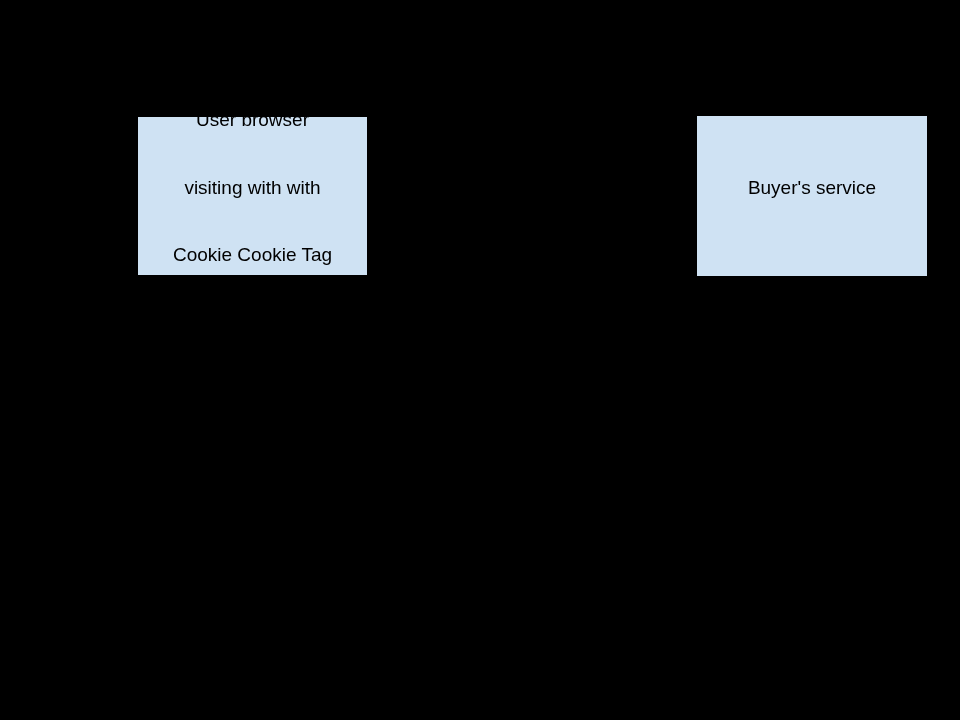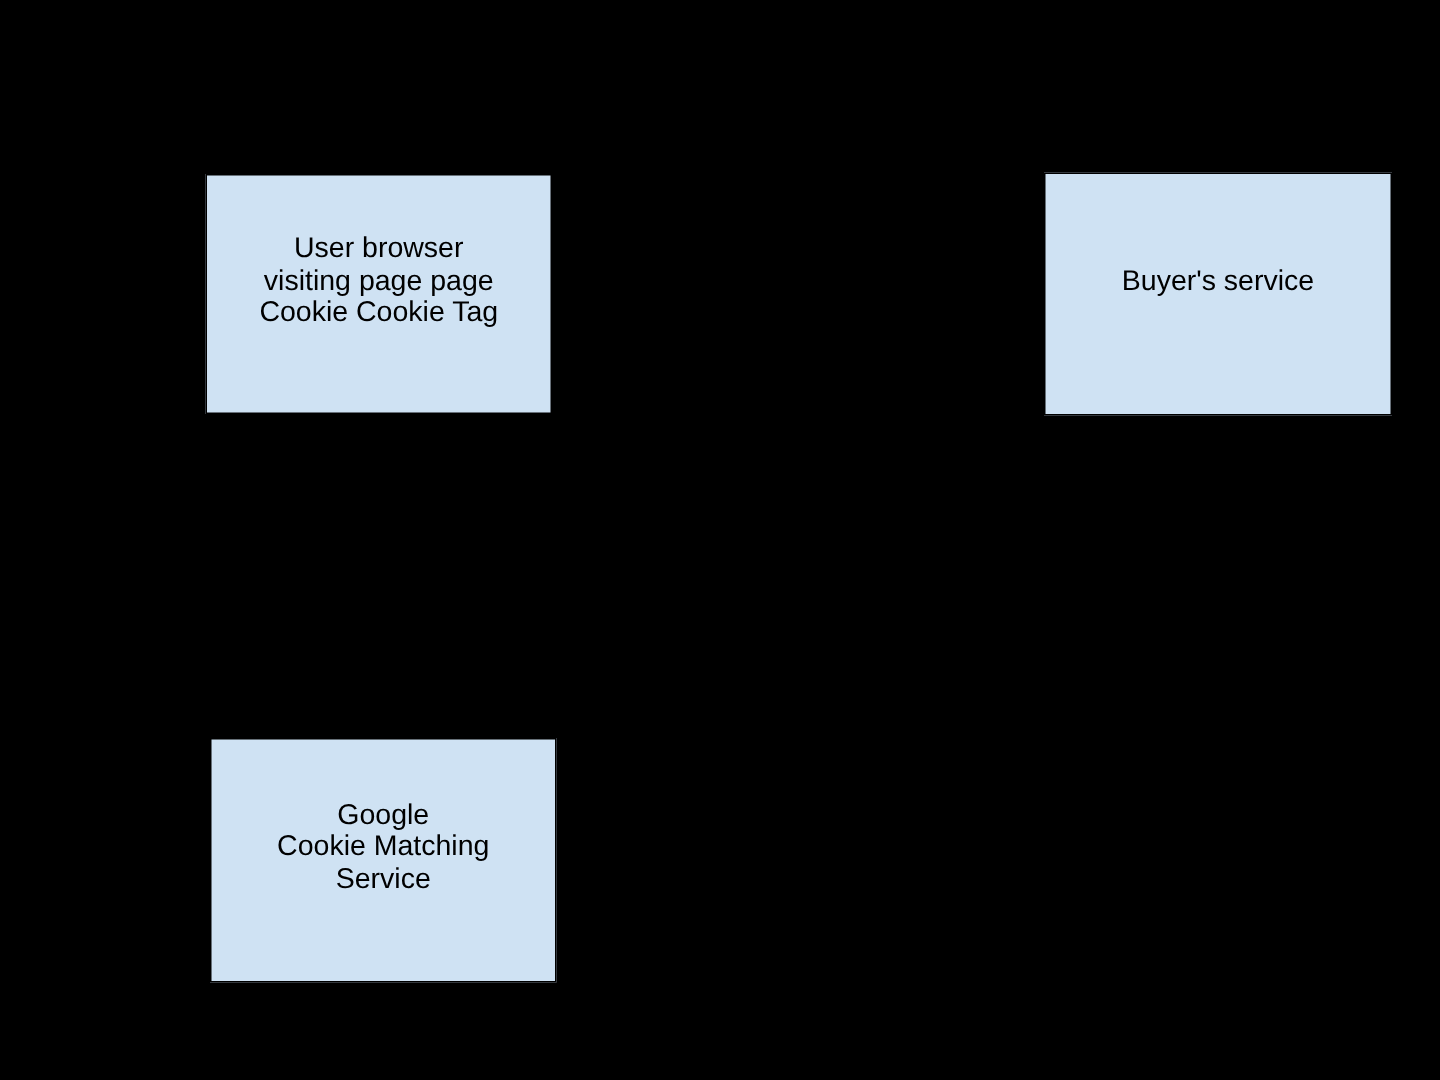--- a/index.html
+++ b/index.html
@@ -34,20 +34,21 @@
     padding-bottom: 17px;
   }
   .node .line {
     white-space: nowrap;
   }
   #node-user-browser {
     left: 137px;
     top: 116px;
     width: 231px;
     height: 160px;
+    gap: 46px;
   }
   #node-buyers-service {
     left: 696px;
     top: 115px;
     width: 232px;
     height: 162px;
     justify-content: center;
   }
   #node-google-cookie-matching {
     left: 140px;
@@ -56,27 +57,22 @@
     height: 163px;
   }
 </style>
 </head>
 <body>
 
 <div class="stage">
 
   <div class="node" id="node-user-browser">
     <div class="line">User browser</div>
-    <div class="line">visiting page page</div>
+    <div class="line">visiting with with</div>
     <div class="line">Cookie Cookie Tag</div>
   </div>
 
   <div class="node" id="node-buyers-service">
     <div class="line">Buyer's service</div>
   </div>
 
-  <div class="node" id="node-google-cookie-matching">
-    <div class="line">Google</div>
-    <div class="line">Cookie Matching</div>
-    <div class="line">Service</div>
-  </div>
 
 </div>
 
 </body></html>

